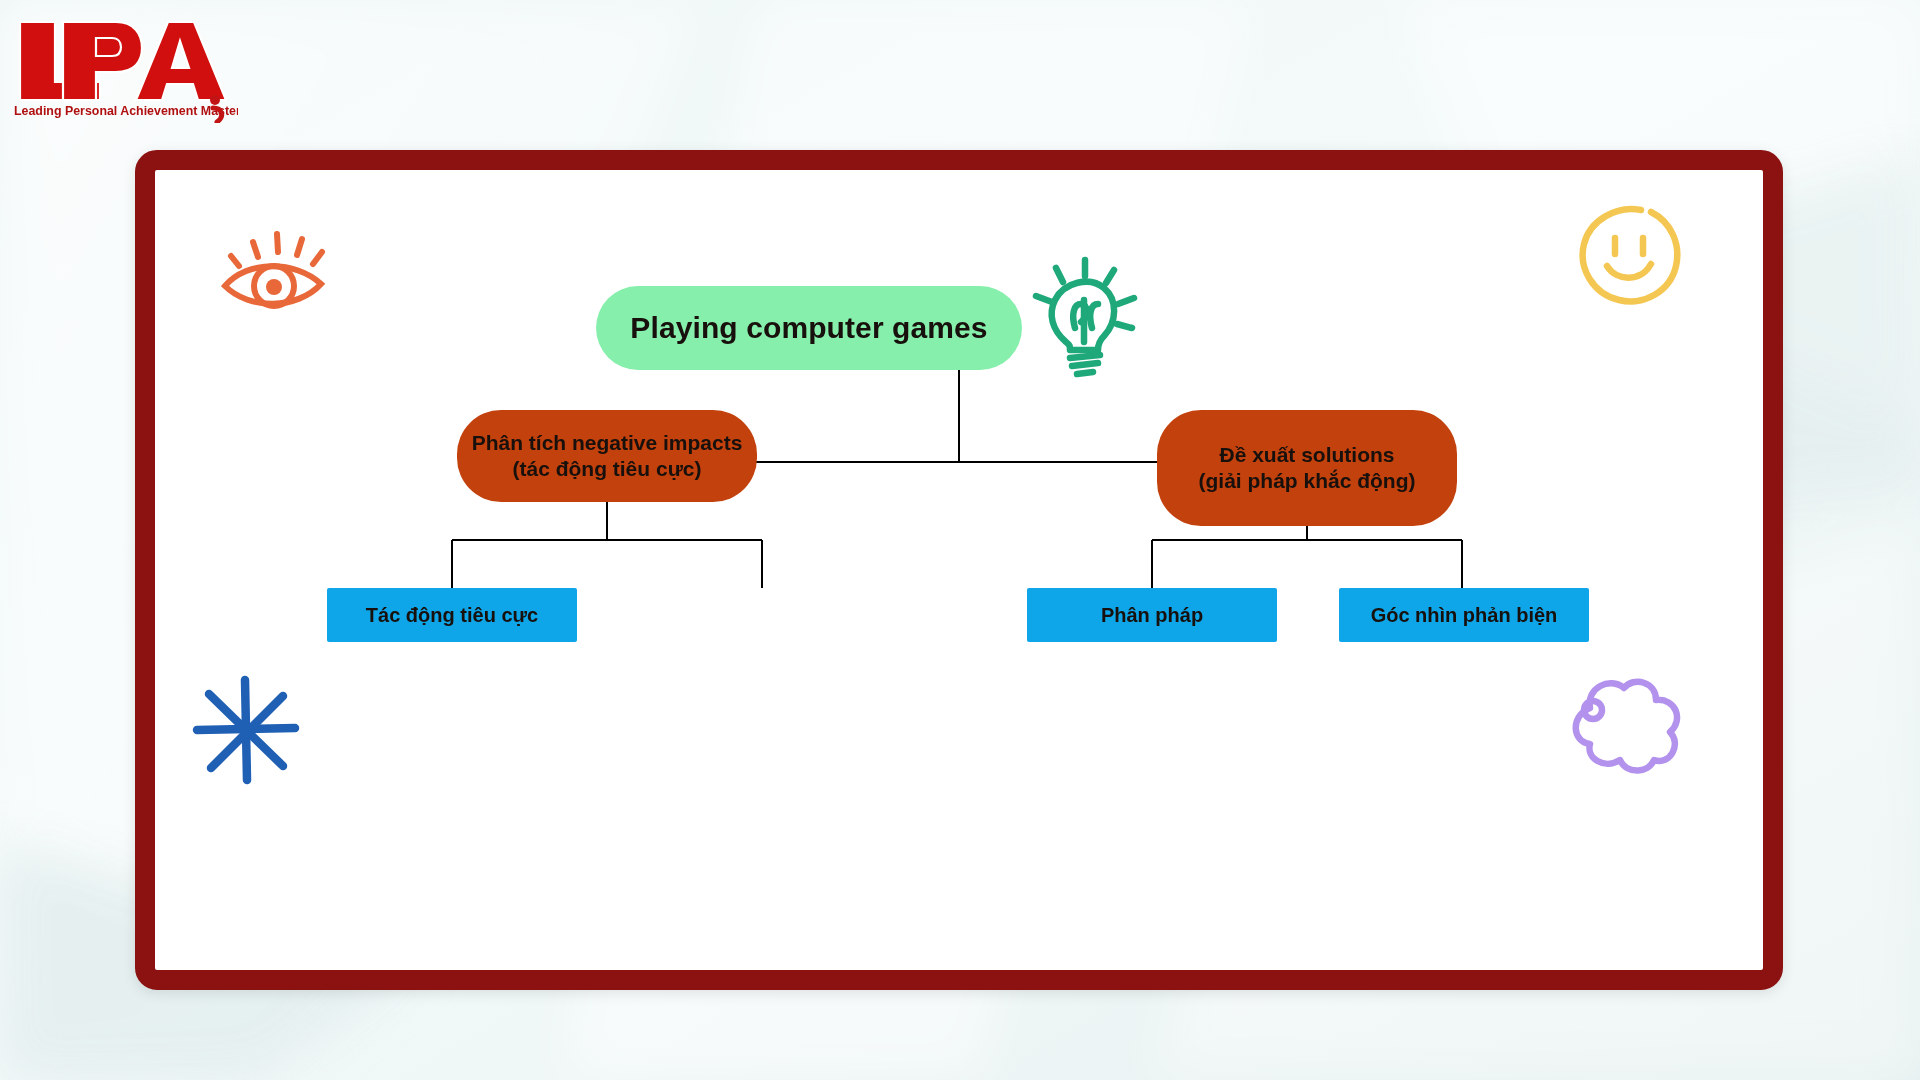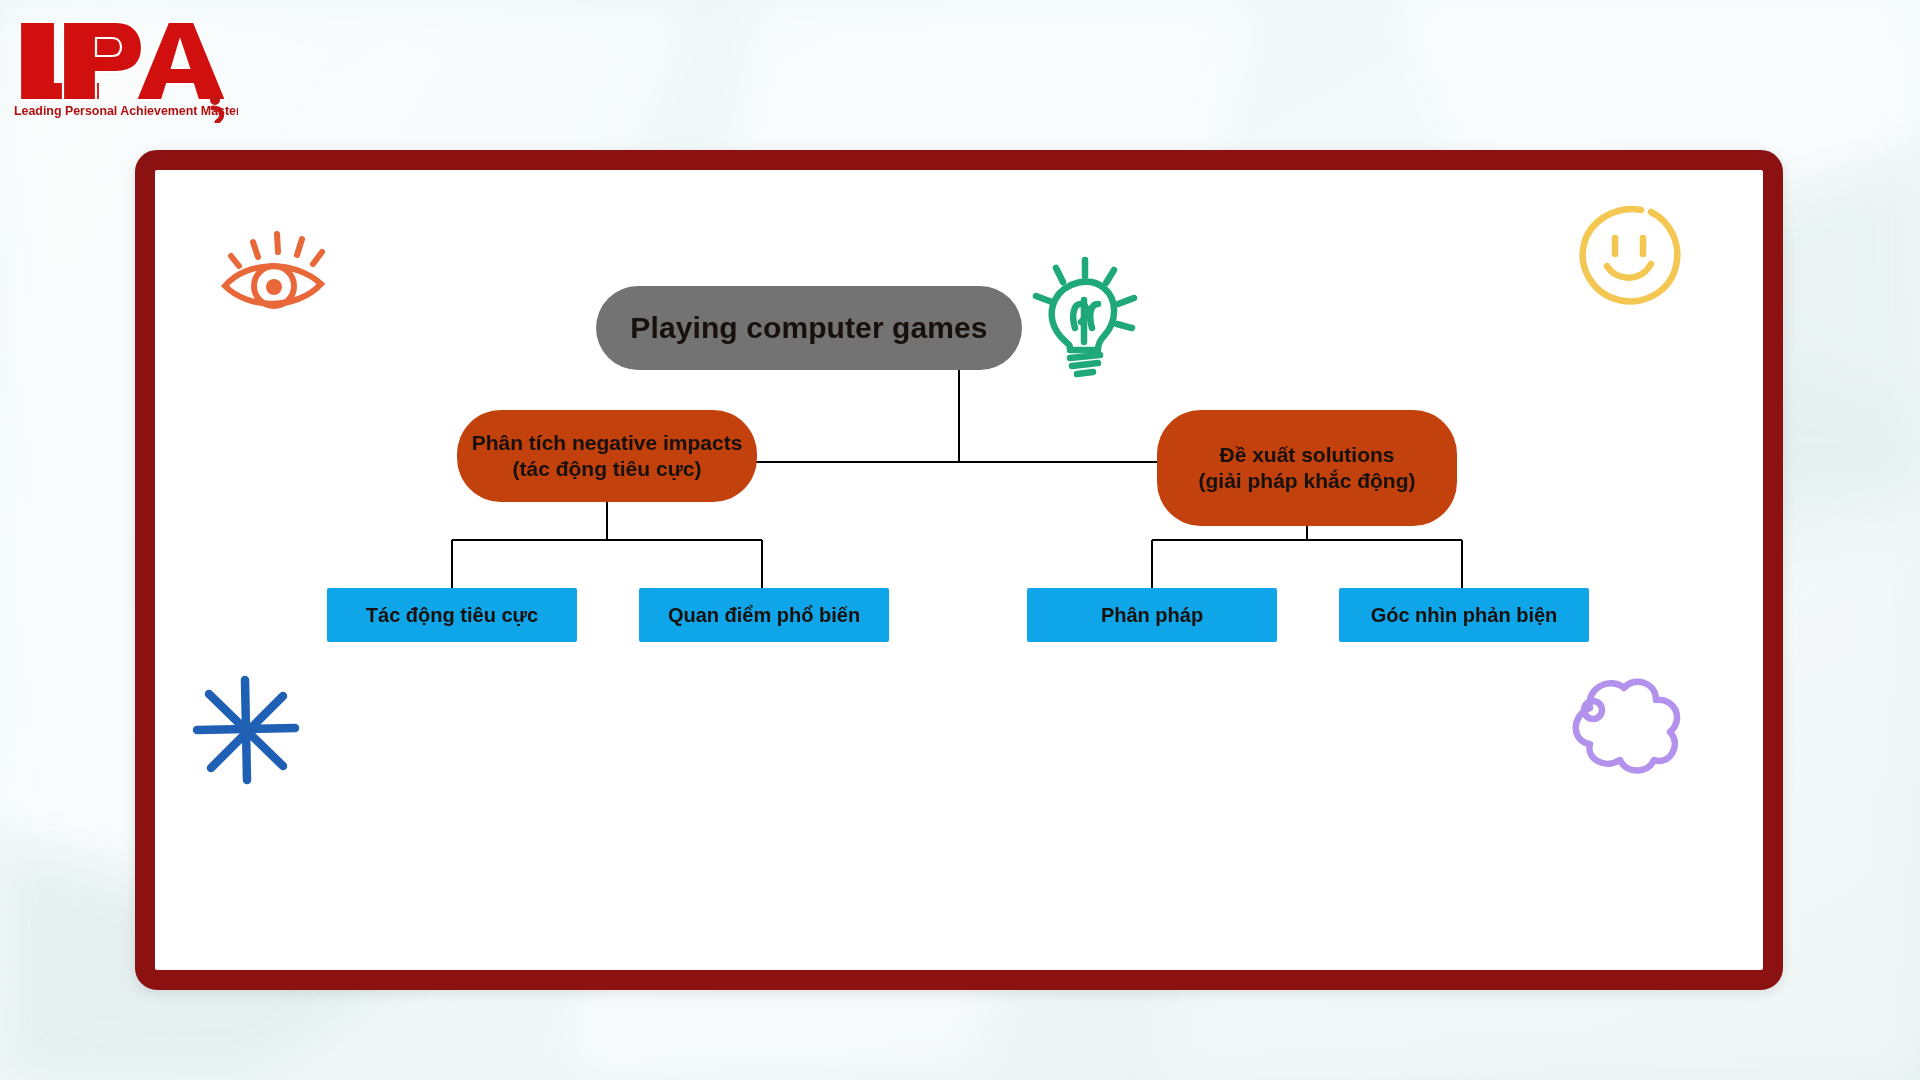--- a/index.html
+++ b/index.html
@@ -30,21 +30,21 @@
     position:absolute;
     display:flex; align-items:center; justify-content:center;
     text-align:center;
     color:#17100c;
     font-weight:bold;
     line-height:1.22;
     z-index:4;
     white-space:pre-line;
   }
   .node-root {
-    background:#737373;
+    background:#86efac;
     border-radius:46px;
     font-size:30px;
     letter-spacing:.1px;
   }
   .node-branch {
     background:#c2410c;
     border-radius:44px;
     font-size:21px;
   }
   .node-leaf {
@@ -138,23 +138,20 @@
 
     <div class="node node-branch" style="left:1002px; top:240px; width:300px; height:116px; flex-direction:column;">
       <span>Đề xuất solutions</span>
       <span>(giải pháp khắc động)</span>
     </div>
 
     <div class="node node-leaf" style="left:172px; top:418px; width:250px; height:54px;">
       <span>Tác động tiêu cực</span>
     </div>
 
-    <div class="node node-leaf" style="left:484px; top:418px; width:250px; height:54px;">
-      <span>Quan điểm phổ biến</span>
-    </div>
 
     <div class="node node-leaf" style="left:872px; top:418px; width:250px; height:54px;">
       <span>Phân pháp</span>
     </div>
 
     <div class="node node-leaf" style="left:1184px; top:418px; width:250px; height:54px;text-align:right;">
       <span>Góc nhìn phản biện</span>
     </div>
 
     <svg class="doodle" style="left:62px; top:50px;" width="122" height="96" viewBox="0 0 122 96">

